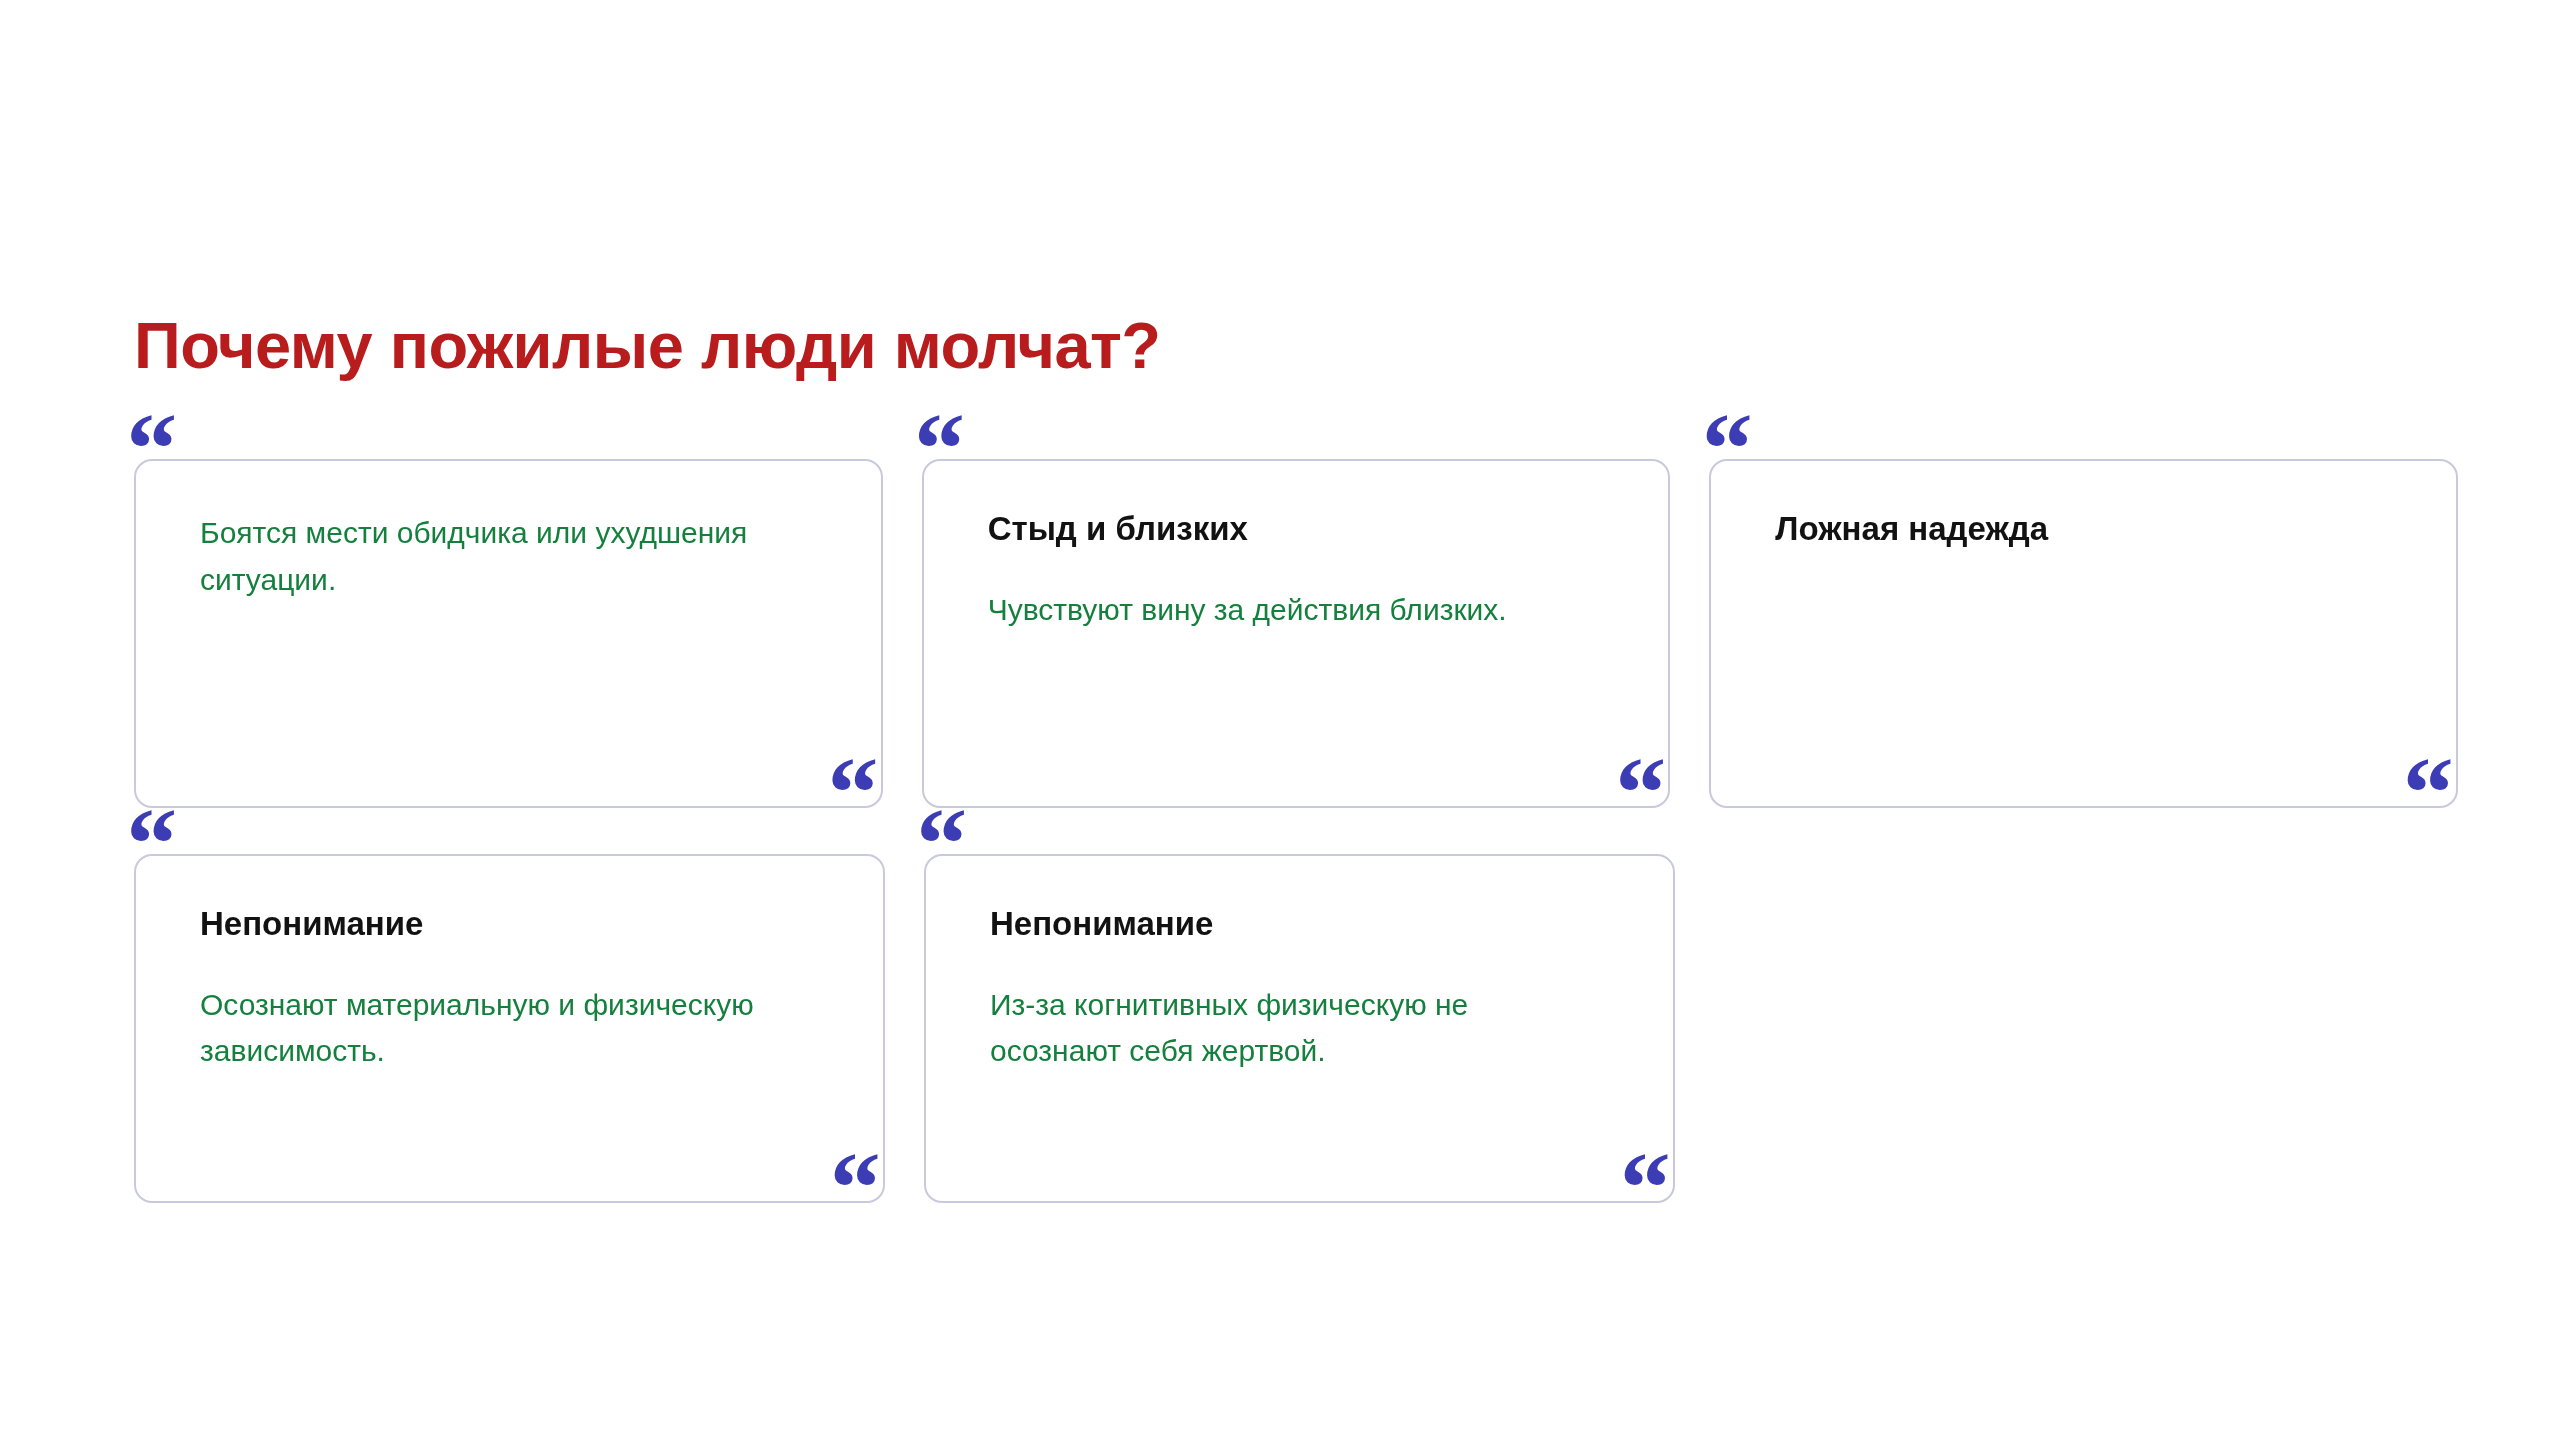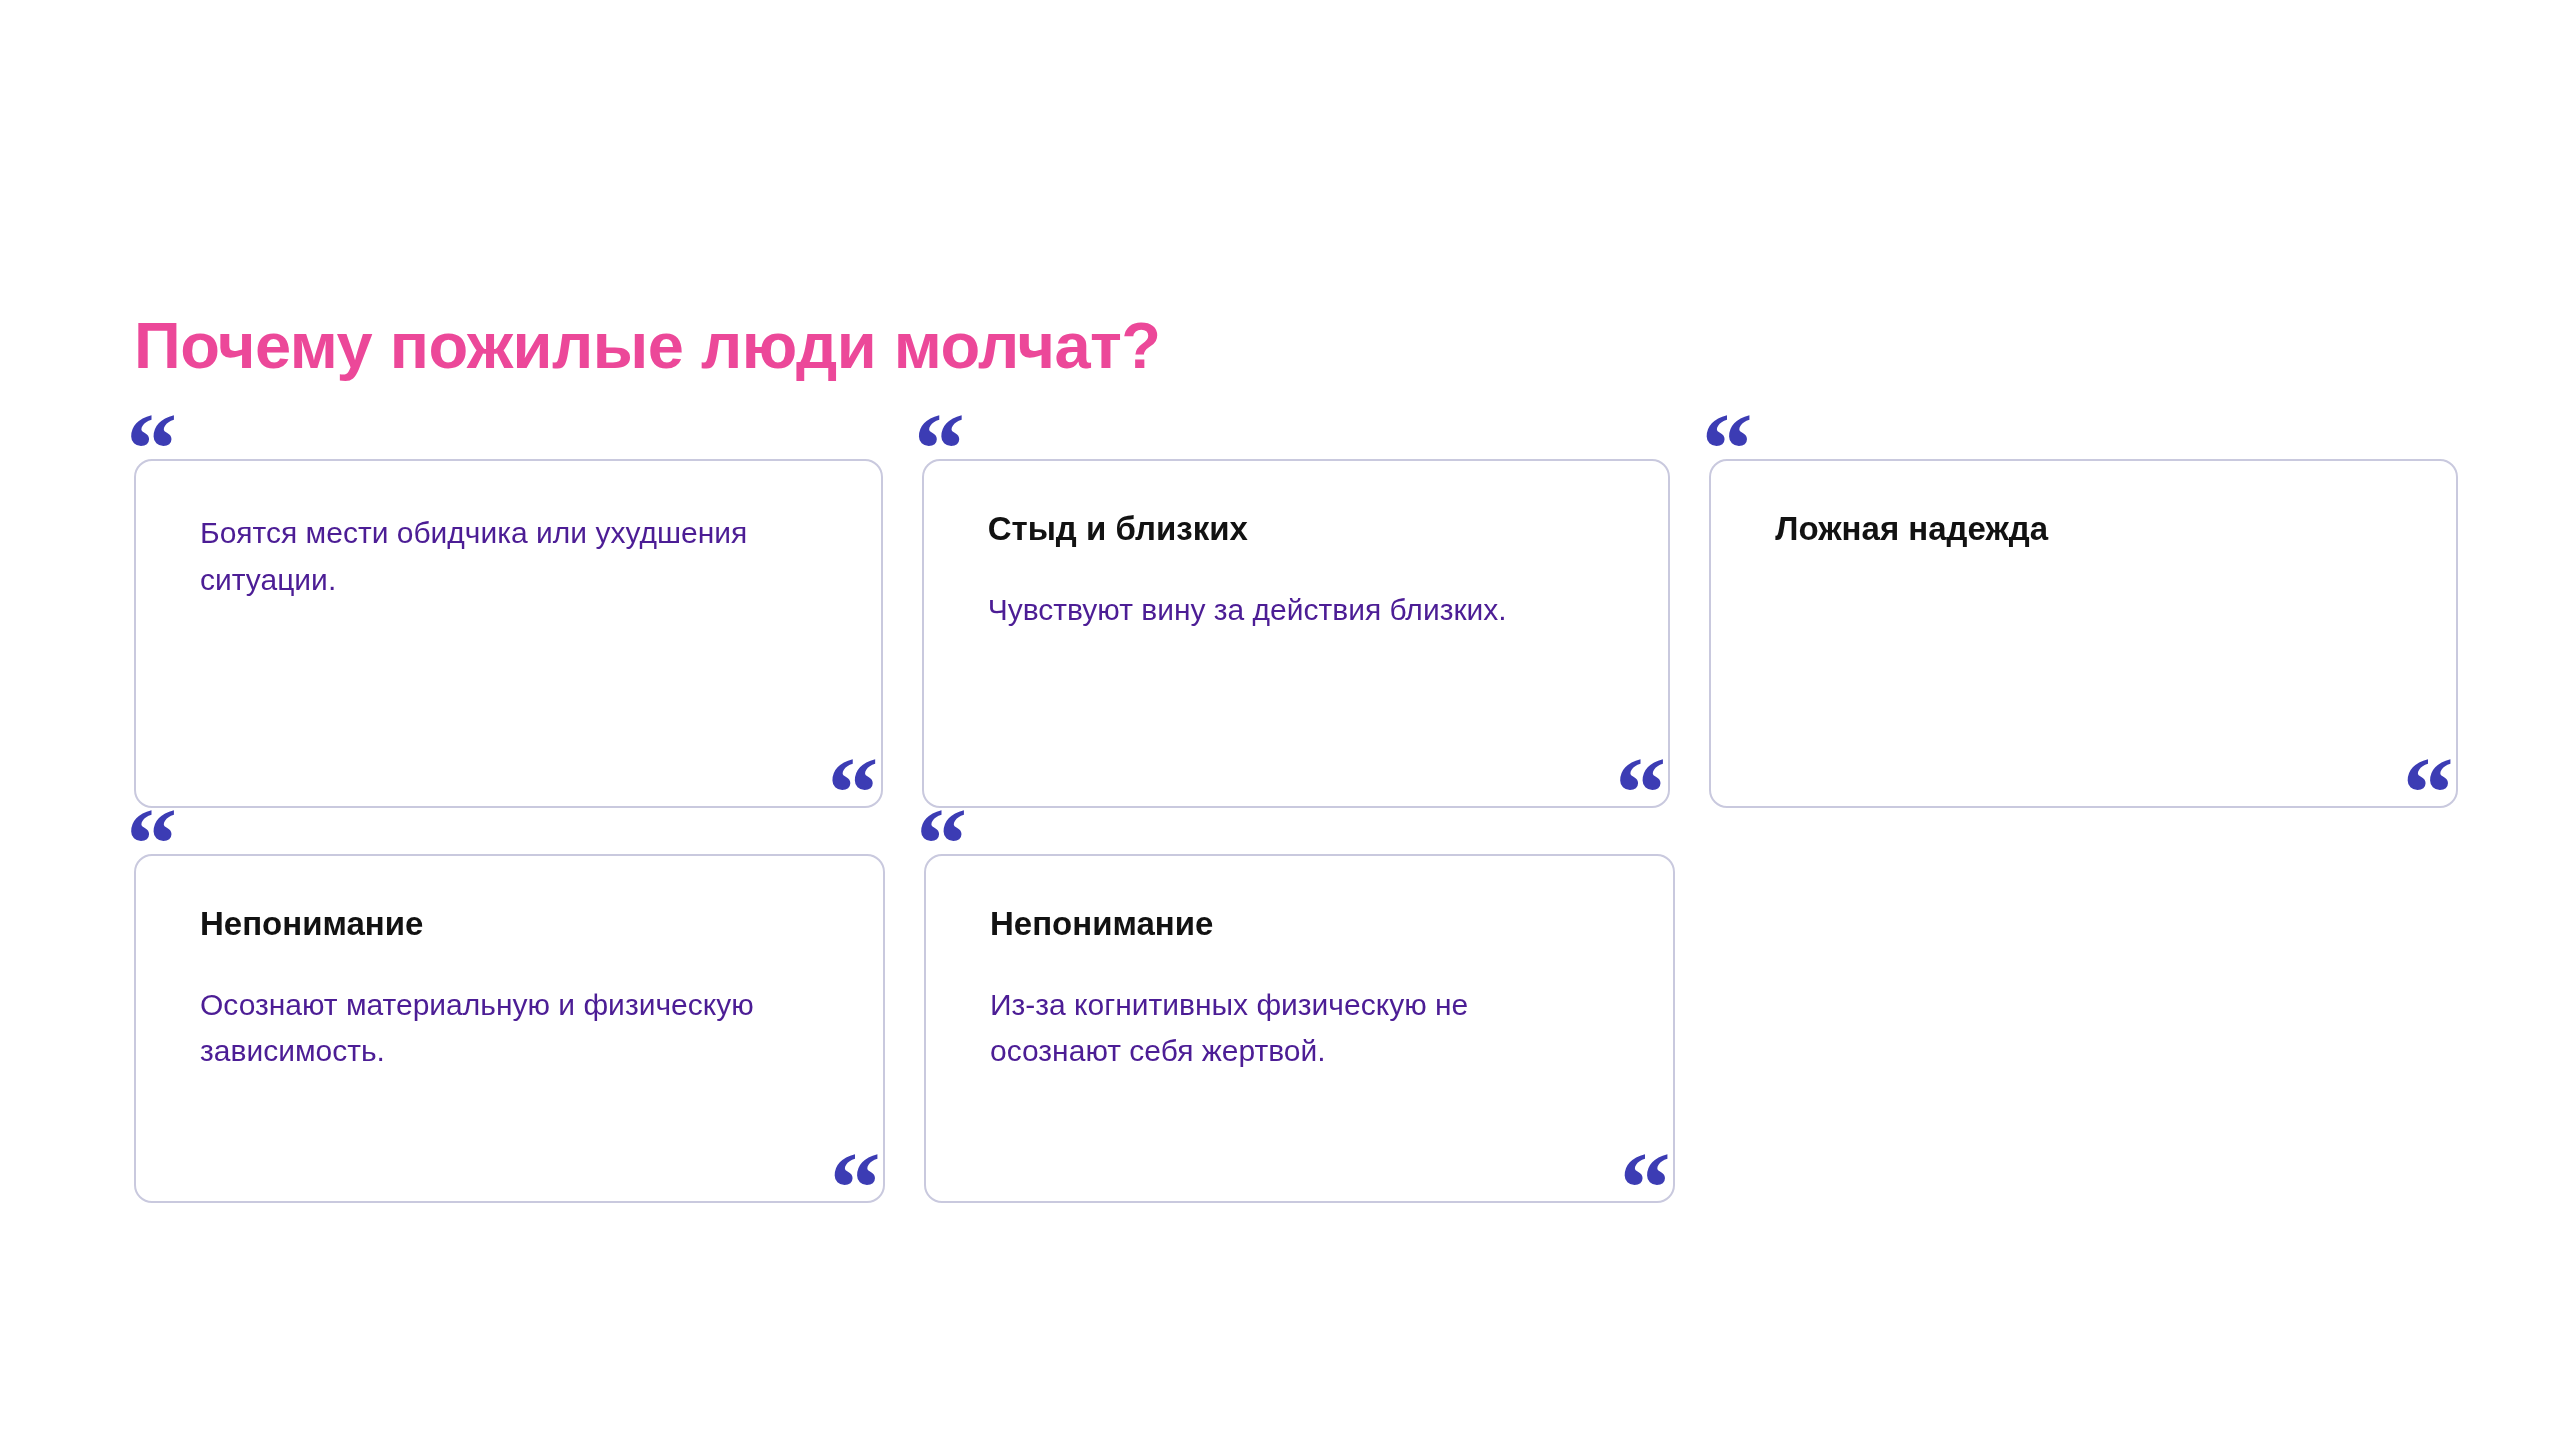--- a/index.html
+++ b/index.html
@@ -22,21 +22,21 @@
     background: #ffffff;
     box-sizing: border-box;
   }
 
   .slide-title {
     position: absolute;
     left: 134px;
     top: 266px;
     font-size: 65px;
     font-weight: 700;
-    color: #ec4899;
+    color: #b91c1c;
     letter-spacing: -0.5px;
     line-height: 1.1;
     white-space: nowrap;
     text-align: right;
   }
 
   .cards-area {
     position: absolute;
     left: 134px;
     top: 459px;
@@ -88,21 +88,21 @@
     font-size: 33px;
     font-weight: 700;
     color: #121212;
     margin: 0 0 39px 0;
     line-height: 1.15;
   }
 
   .card-body {
     font-size: 30px;
     font-weight: 400;
-    color: #4c1d95;
+    color: #15803d;
     line-height: 1.55;
     margin: 0;
     max-width: 580px;
   }
 
   .card-row.row-1 .card:nth-child(3) .card-body { max-width: 644px; }
 </style>
 </head>
 <body>
 

